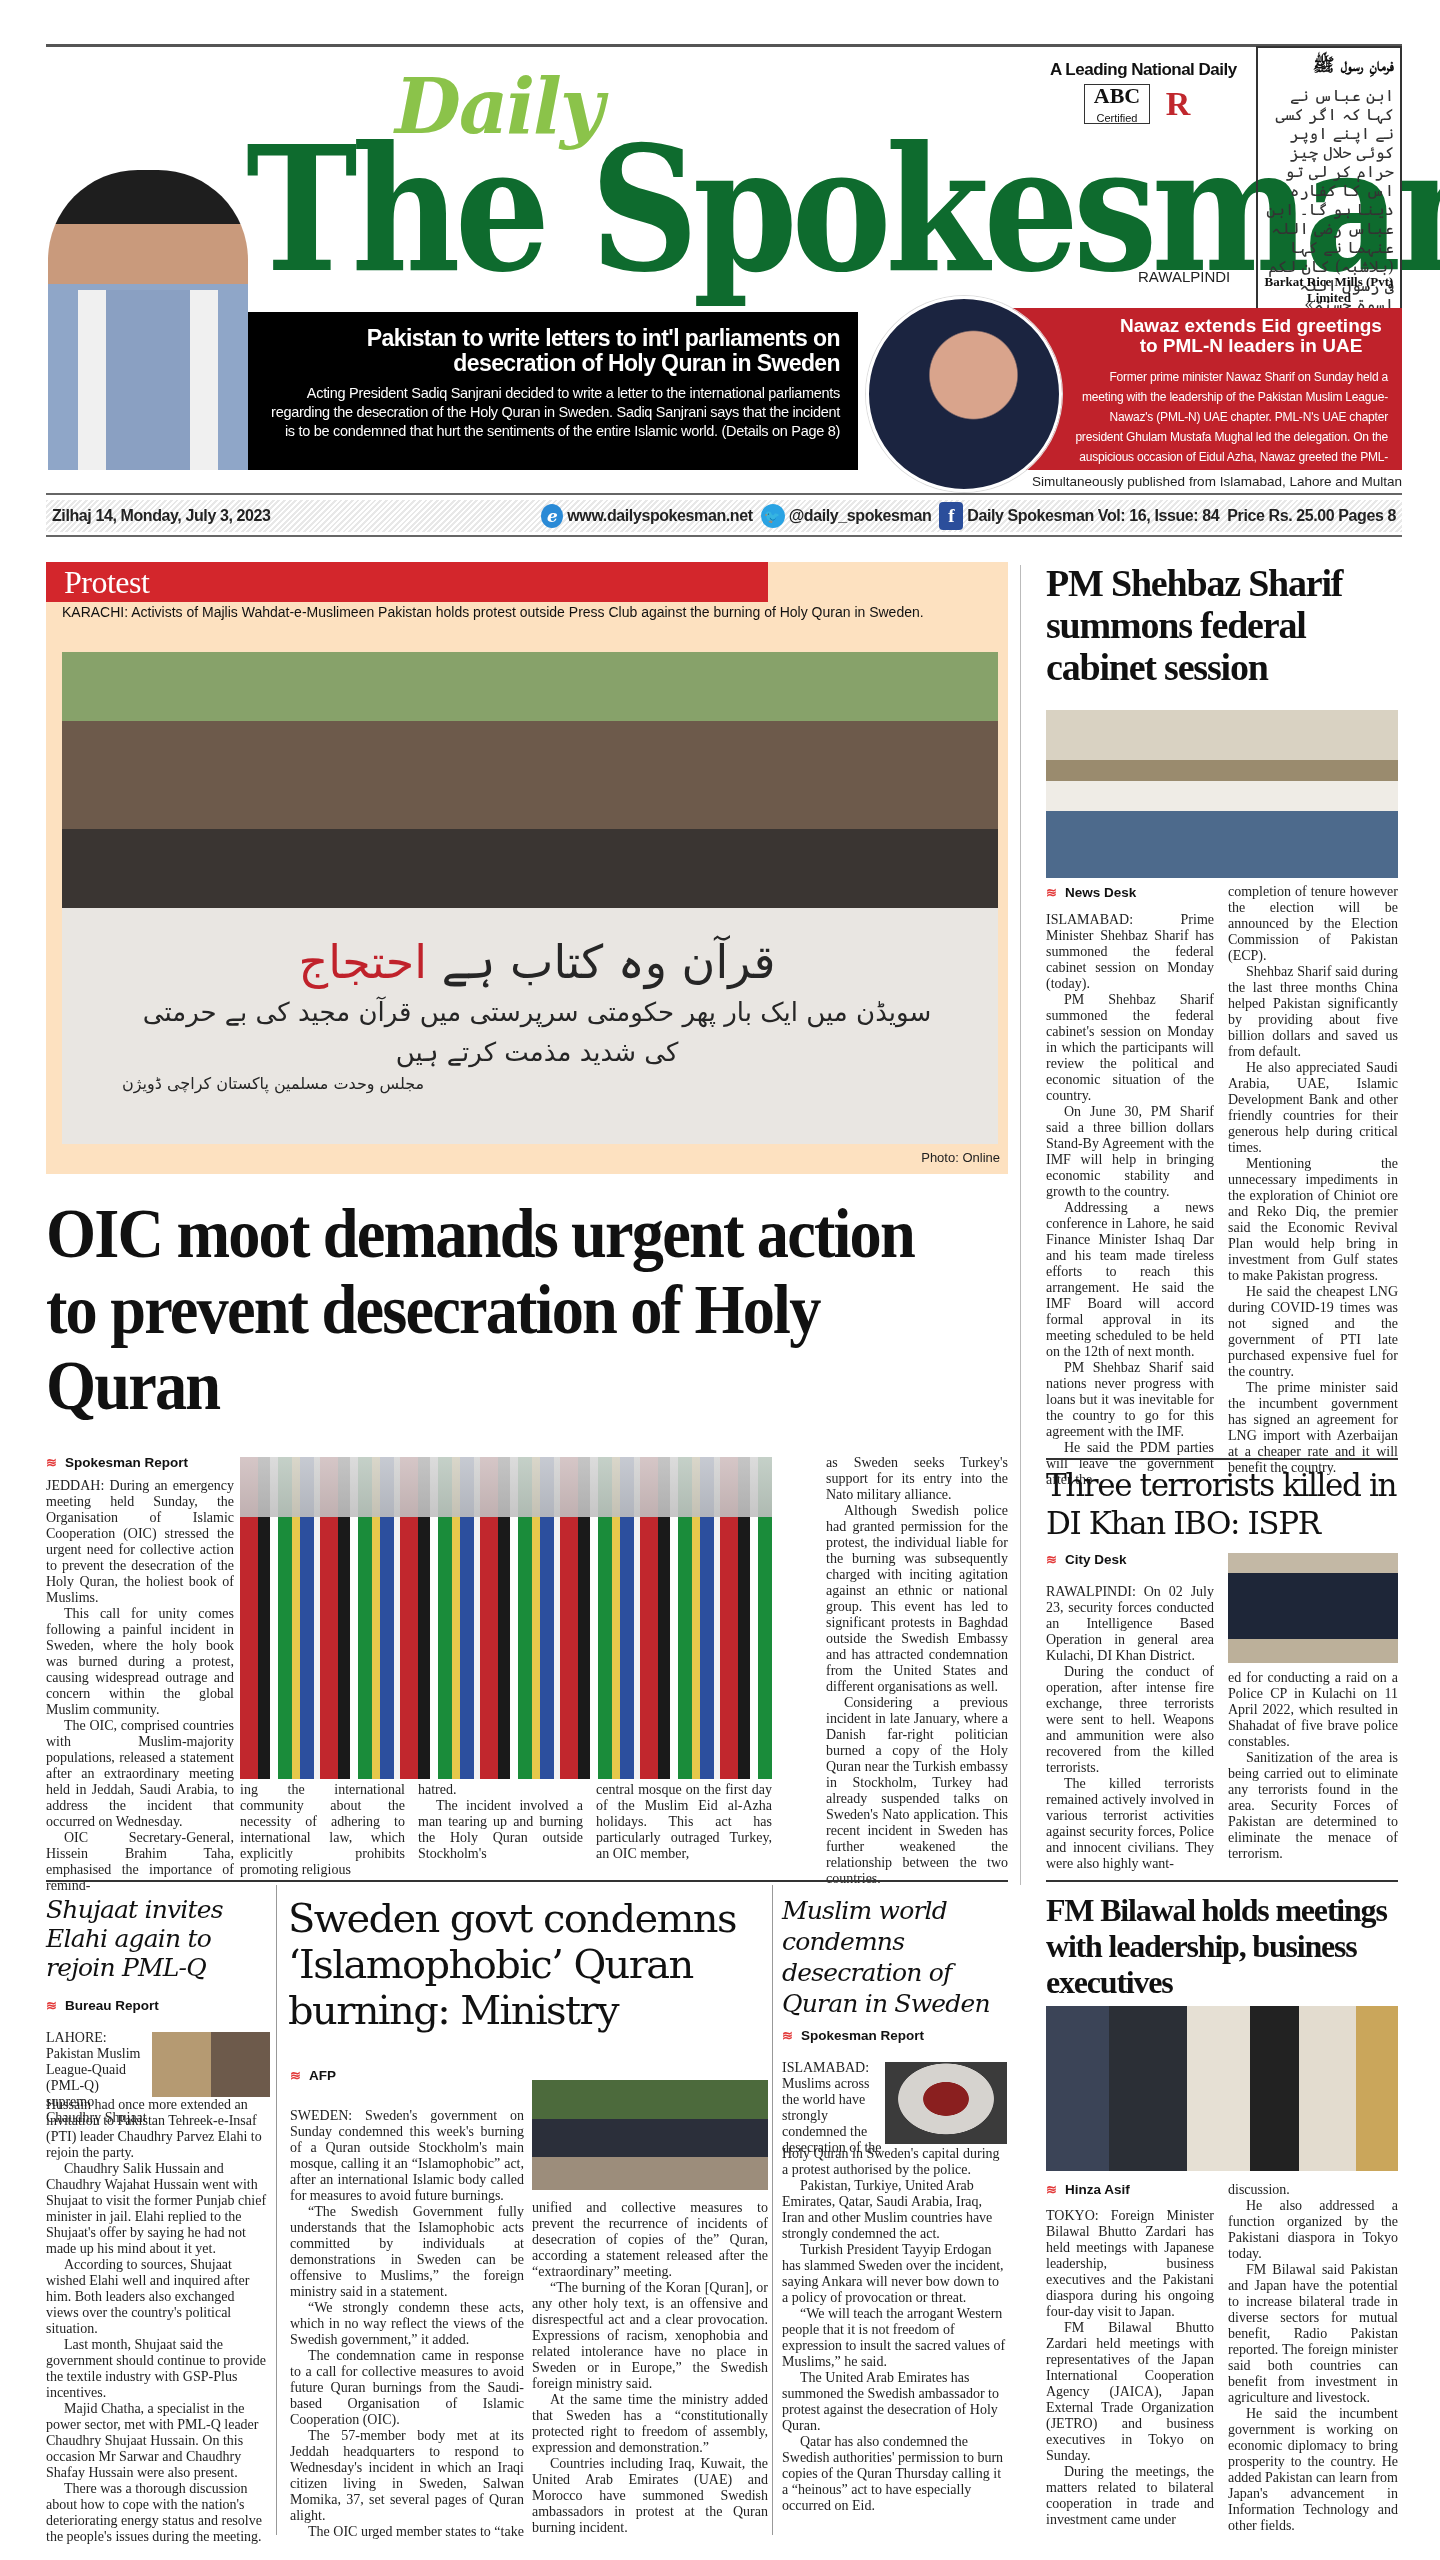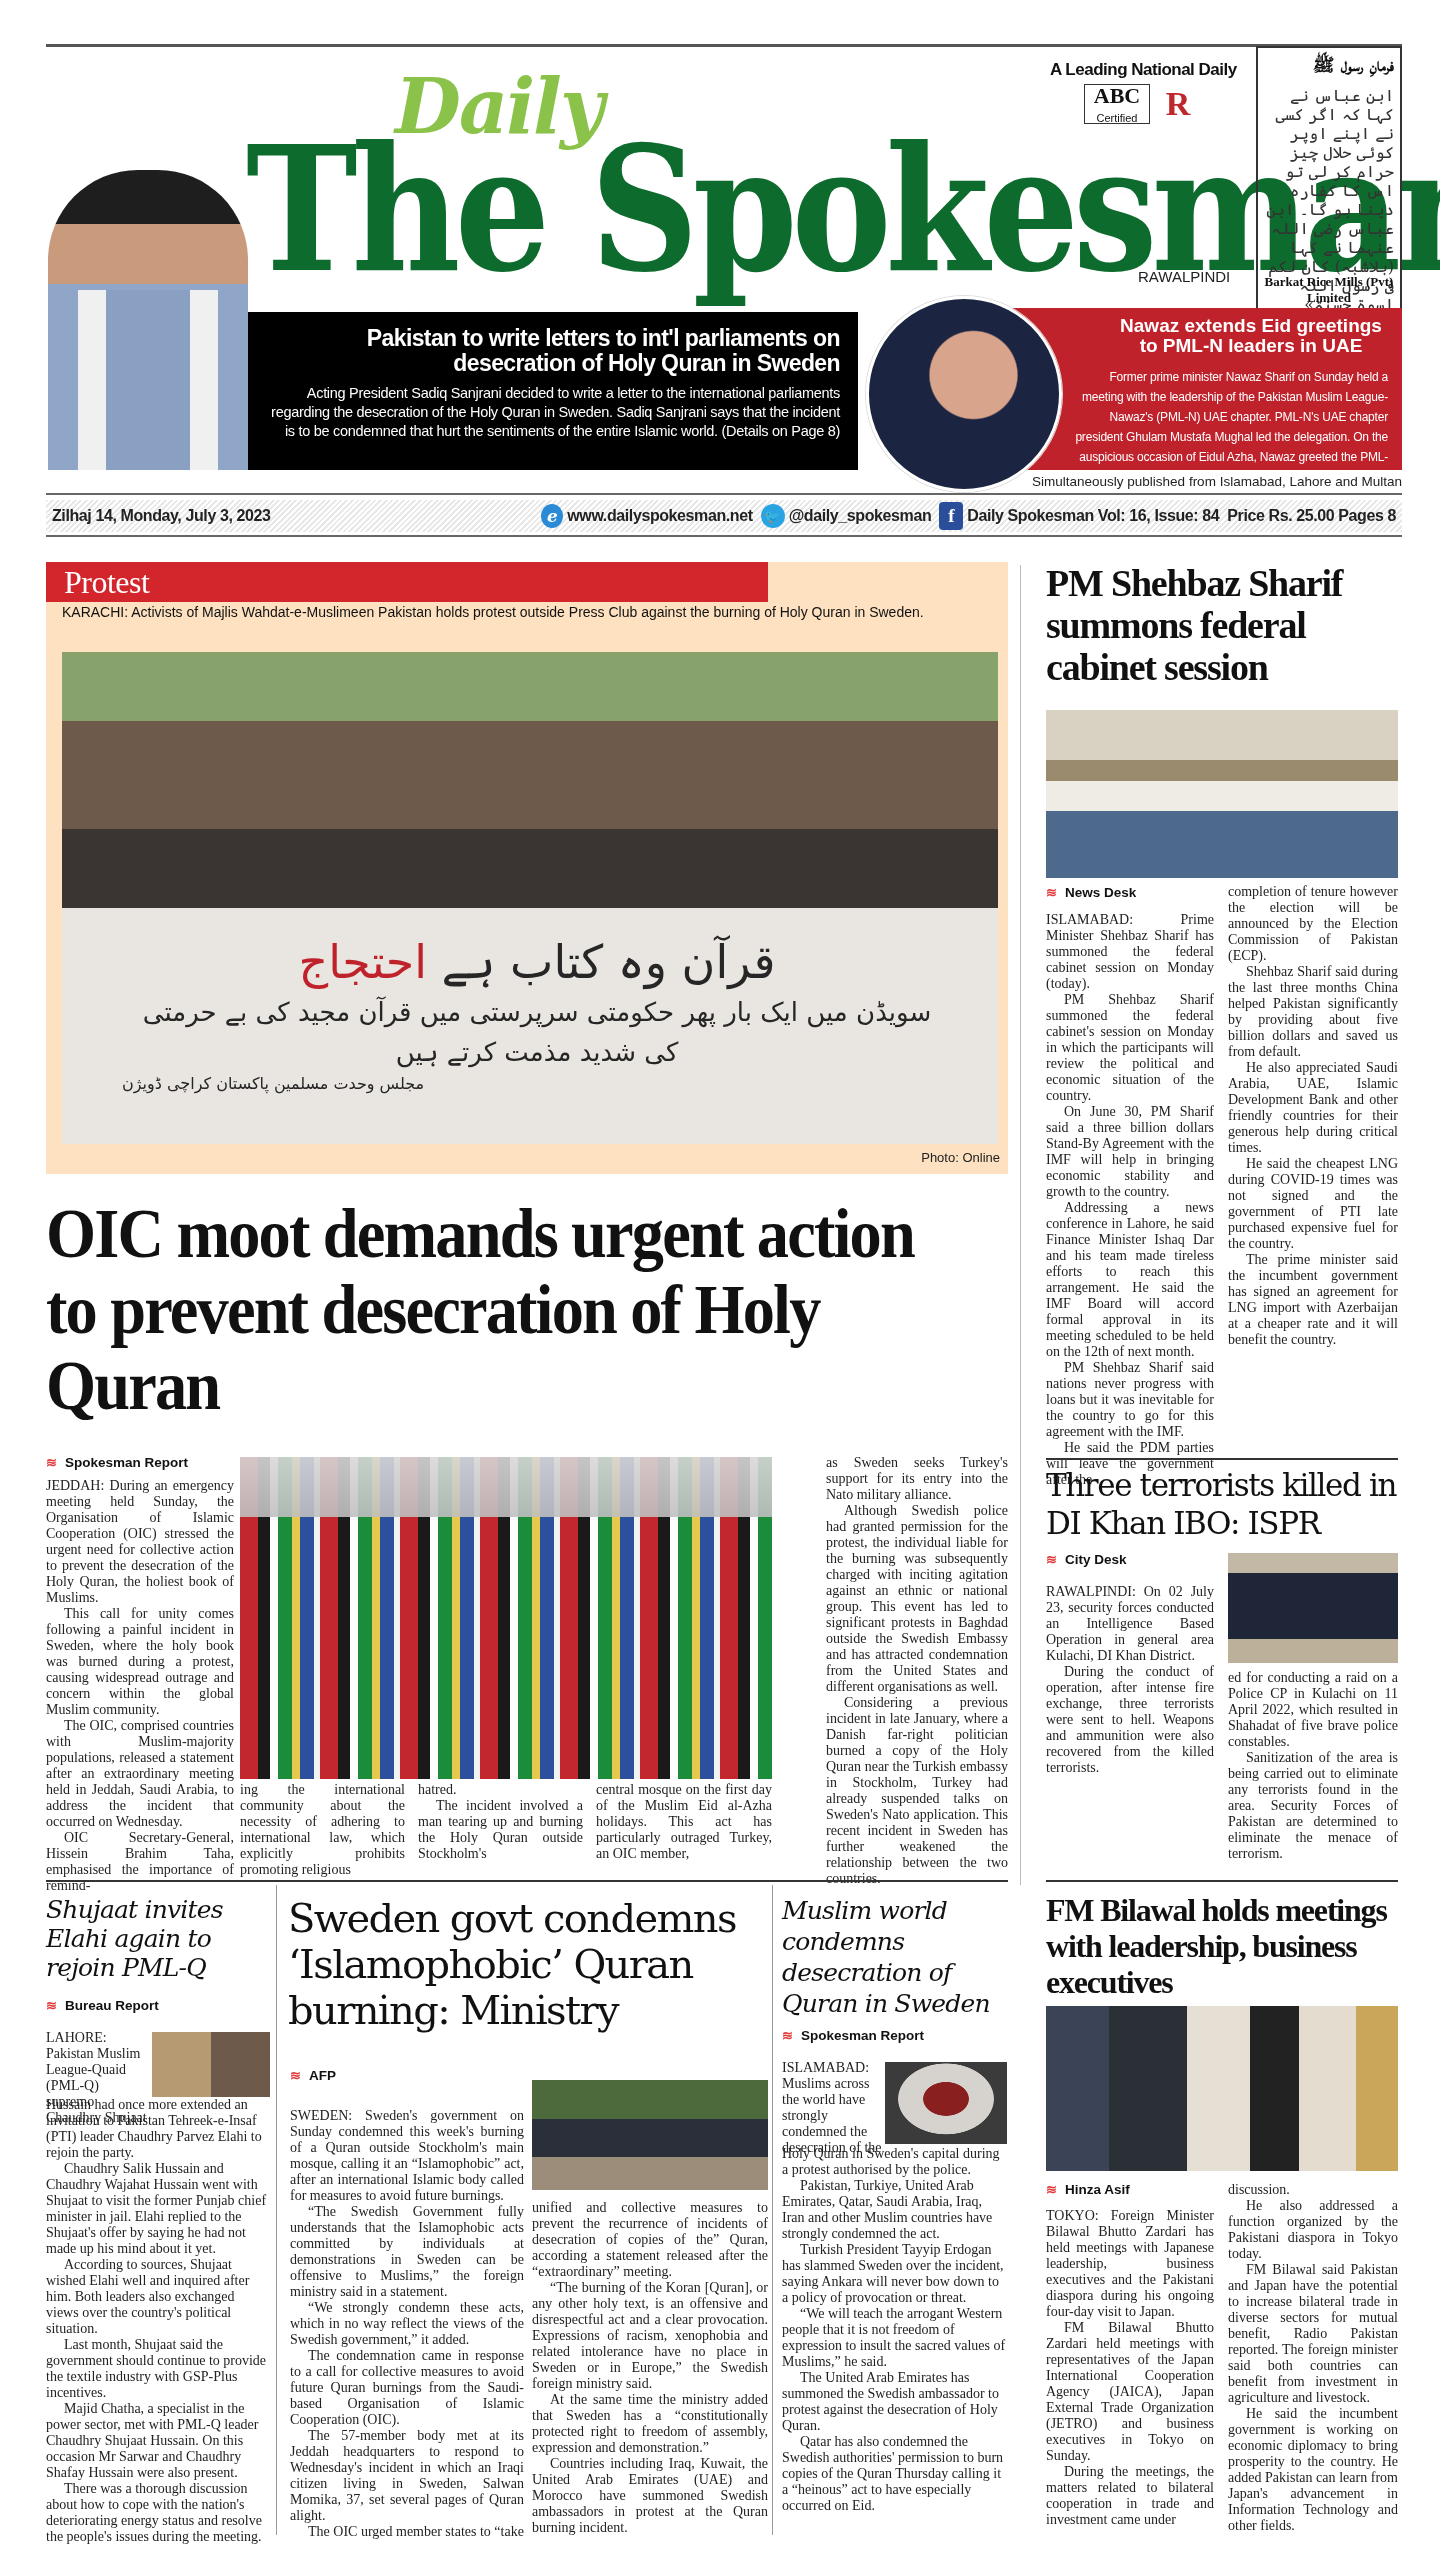--- a/index.html
+++ b/index.html
@@ -215,34 +215,36 @@
   <p>PM Shehbaz Sharif summoned the federal cabinet's session on Monday in which the participants will review the political and economic situation of the country.</p>
   <p>On June 30, PM Sharif said a three billion dollars Stand-By Agreement with the IMF will help in bringing economic stability and growth to the country.</p>
   <p>Addressing a news conference in Lahore, he said Finance Minister Ishaq Dar and his team made tireless efforts to reach this arrangement. He said the IMF Board will accord formal approval in its meeting scheduled to be held on the 12th of next month.</p>
   <p>PM Shehbaz Sharif said nations never progress with loans but it was inevitable for the country to go for this agreement with the IMF.</p>
   <p>He said the PDM parties will leave the government after the</p>
 </div>
 <div class="abs body rc-body1b">
   <p class="first">completion of tenure however the election will be announced by the Election Commission of Pakistan (ECP).</p>
   <p>Shehbaz Sharif said during the last three months China helped Pakistan significantly by providing about five billion dollars and saved us from default.</p>
   <p>He also appreciated Saudi Arabia, UAE, Islamic Development Bank and other friendly countries for their generous help during critical times.</p>
+  <p>Mentioning the unnecessary impediments in the exploration of Chiniot ore and Reko Diq, the premier said the Economic Revival Plan would help bring in investment from Gulf states to make Pakistan progress.</p>
   <p>He said the cheapest LNG during COVID-19 times was not signed and the government of PTI late purchased expensive fuel for the country.</p>
   <p>The prime minister said the incumbent government has signed an agreement for LNG import with Azerbaijan at a cheaper rate and it will benefit the country.</p>
 </div>
 <div class="abs rc-rule1"></div>
 
 <div class="abs rc-head2">Three terrorists killed in DI Khan IBO: ISPR</div>
 <div class="abs byline rc-byline2">
     <span class="b-ico">≋</span>
     <span>City Desk</span>
   </div>
 <div class="abs img-weapons"></div>
 <div class="abs body rc-body2a">
   <p class="first">RAWALPINDI: On 02 July 23, security forces conducted an Intelligence Based Operation in general area Kulachi, DI Khan District.</p>
   <p>During the conduct of operation, after intense fire exchange, three terrorists were sent to hell. Weapons and ammunition were also recovered from the killed terrorists.</p>
+  <p>The killed terrorists remained actively involved in various terrorist activities against security forces, Police and innocent civilians. They were also highly want-</p>
 </div>
 <div class="abs body rc-body2b">
   <p class="first">ed for conducting a raid on a Police CP in Kulachi on 11 April 2022, which resulted in Shahadat of five brave police constables.</p>
   <p>Sanitization of the area is being carried out to eliminate any terrorists found in the area. Security Forces of Pakistan are determined to eliminate the menace of terrorism.</p>
 </div>
 <div class="abs rc-rule2"></div>
 
 <div class="abs rc-head3">FM Bilawal holds meetings with leadership, business executives</div>
 <div class="abs img-bilawal"></div>
 <div class="abs byline rc-byline3">

